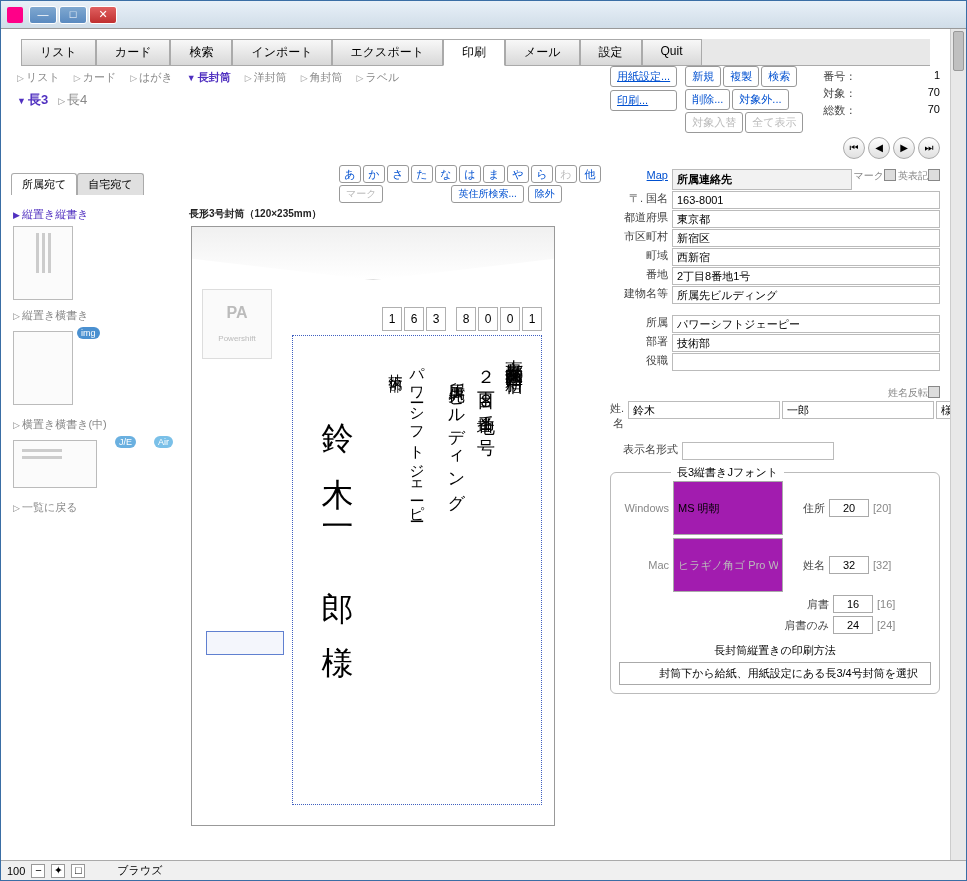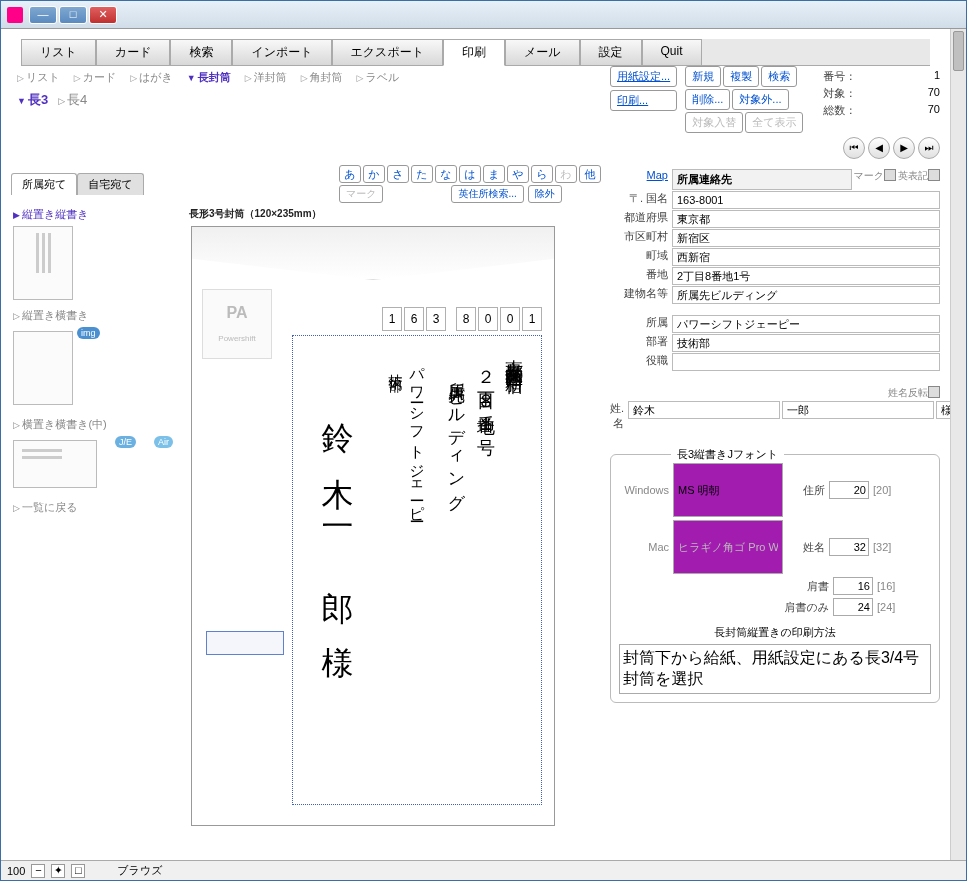--- a/index.html
+++ b/index.html
@@ -90,23 +90,23 @@
 .form .finp { flex: 1; border: 1px solid #bbb; background: #fff; padding: 2px 4px; height: 18px; font-size: 11px; }
 .form .fhdr { flex: 1; background: #f2f2f2; border: 1px solid #bbb; padding: 2px 4px; font-weight: bold; font-size: 11px; }
 .form .ftext { color: #888; padding-left: 2px; font-size: 10px; }
 .chk { width: 12px; height: 12px; border: 1px solid #888; background: #ddd; display: inline-block; vertical-align: middle; }
 .panel { border: 1px solid #bbb; border-radius: 6px; margin-top: 12px; padding: 8px; position: relative; }
 .panel .plabel { position: absolute; top: -8px; left: 60px; background: #fff; padding: 0 6px; font-size: 11px; }
 .panel .prow { display: flex; align-items: center; gap: 4px; margin-bottom: 3px; }
 .panel .plbl { width: 50px; text-align: right; color: #888; }
 .panel .pinp { border: 1px solid #aaa; padding: 20px 4px; background: #a21caf; font-size: 11px; }
 .panel .plbl2 { width: 38px; text-align: right; color: #444; }
-.panel .pnum { width: 40px; border: 1px solid #aaa; text-align: right; padding: 2px; font-size: 11px; }
+.panel .pnum { width: 40px; border: 1px solid #aaa; text-align: center; padding: 2px; font-size: 11px; }
 .panel .phint { color: #888; width: 30px; }
-.panel .pnote { border: 1px solid #aaa; padding: 3px 3px; font-size: 16px; margin-top: 4px; }
+.panel .pnote { border: 1px solid #aaa; padding: 3px 12px; font-size: 11px; margin-top: 4px; text-align: right; }
 .statusbar { height: 20px; border-top: 1px solid #aaa; background: #f0f0f0; display: flex; align-items: center; gap: 6px; padding: 0 6px; font-size: 11px; }
 .statusbar .sb { width: 14px; height: 14px; border: 1px solid #999; background: #fff; text-align: center; line-height: 11px; font-size: 11px; cursor: pointer; }
 .twoinp { display: flex; gap: 2px; flex: 1; }
 .twoinp .finp { flex: 1; }
 </style>
 </head>
 <body>
 
 <div class="window">
   <div class="titlebar">
@@ -325,20 +325,24 @@
               </div>
             <div class="frow">
                 <div class="flbl">姓. 名</div>
               <div class="twoinp">
                 <input class="finp" value="鈴木" style="">
                 <input class="finp" value="一郎" style="">
                 <input class="finp" style="flex: 0 0 34px;" value="様">
               </div>
             </div>
             <div style="height:10px;"></div>
+            <div class="frow">
+                <div class="flbl" style="width:72px;">表示名形式</div>
+                <input class="finp" style="flex: 0 0 110px;" value="">
+              </div>
           </div>
 
           <div class="panel">
             <div class="plabel">長3縦書きJフォント</div>
             <div class="prow">
               <div class="plbl">Windows</div>
               <input class="pinp" style="width: 110px;" value="MS 明朝">
               <div class="plbl2">住所</div>
               <input class="pnum" value="20" style="">
               <div class="phint">[20]</div>

